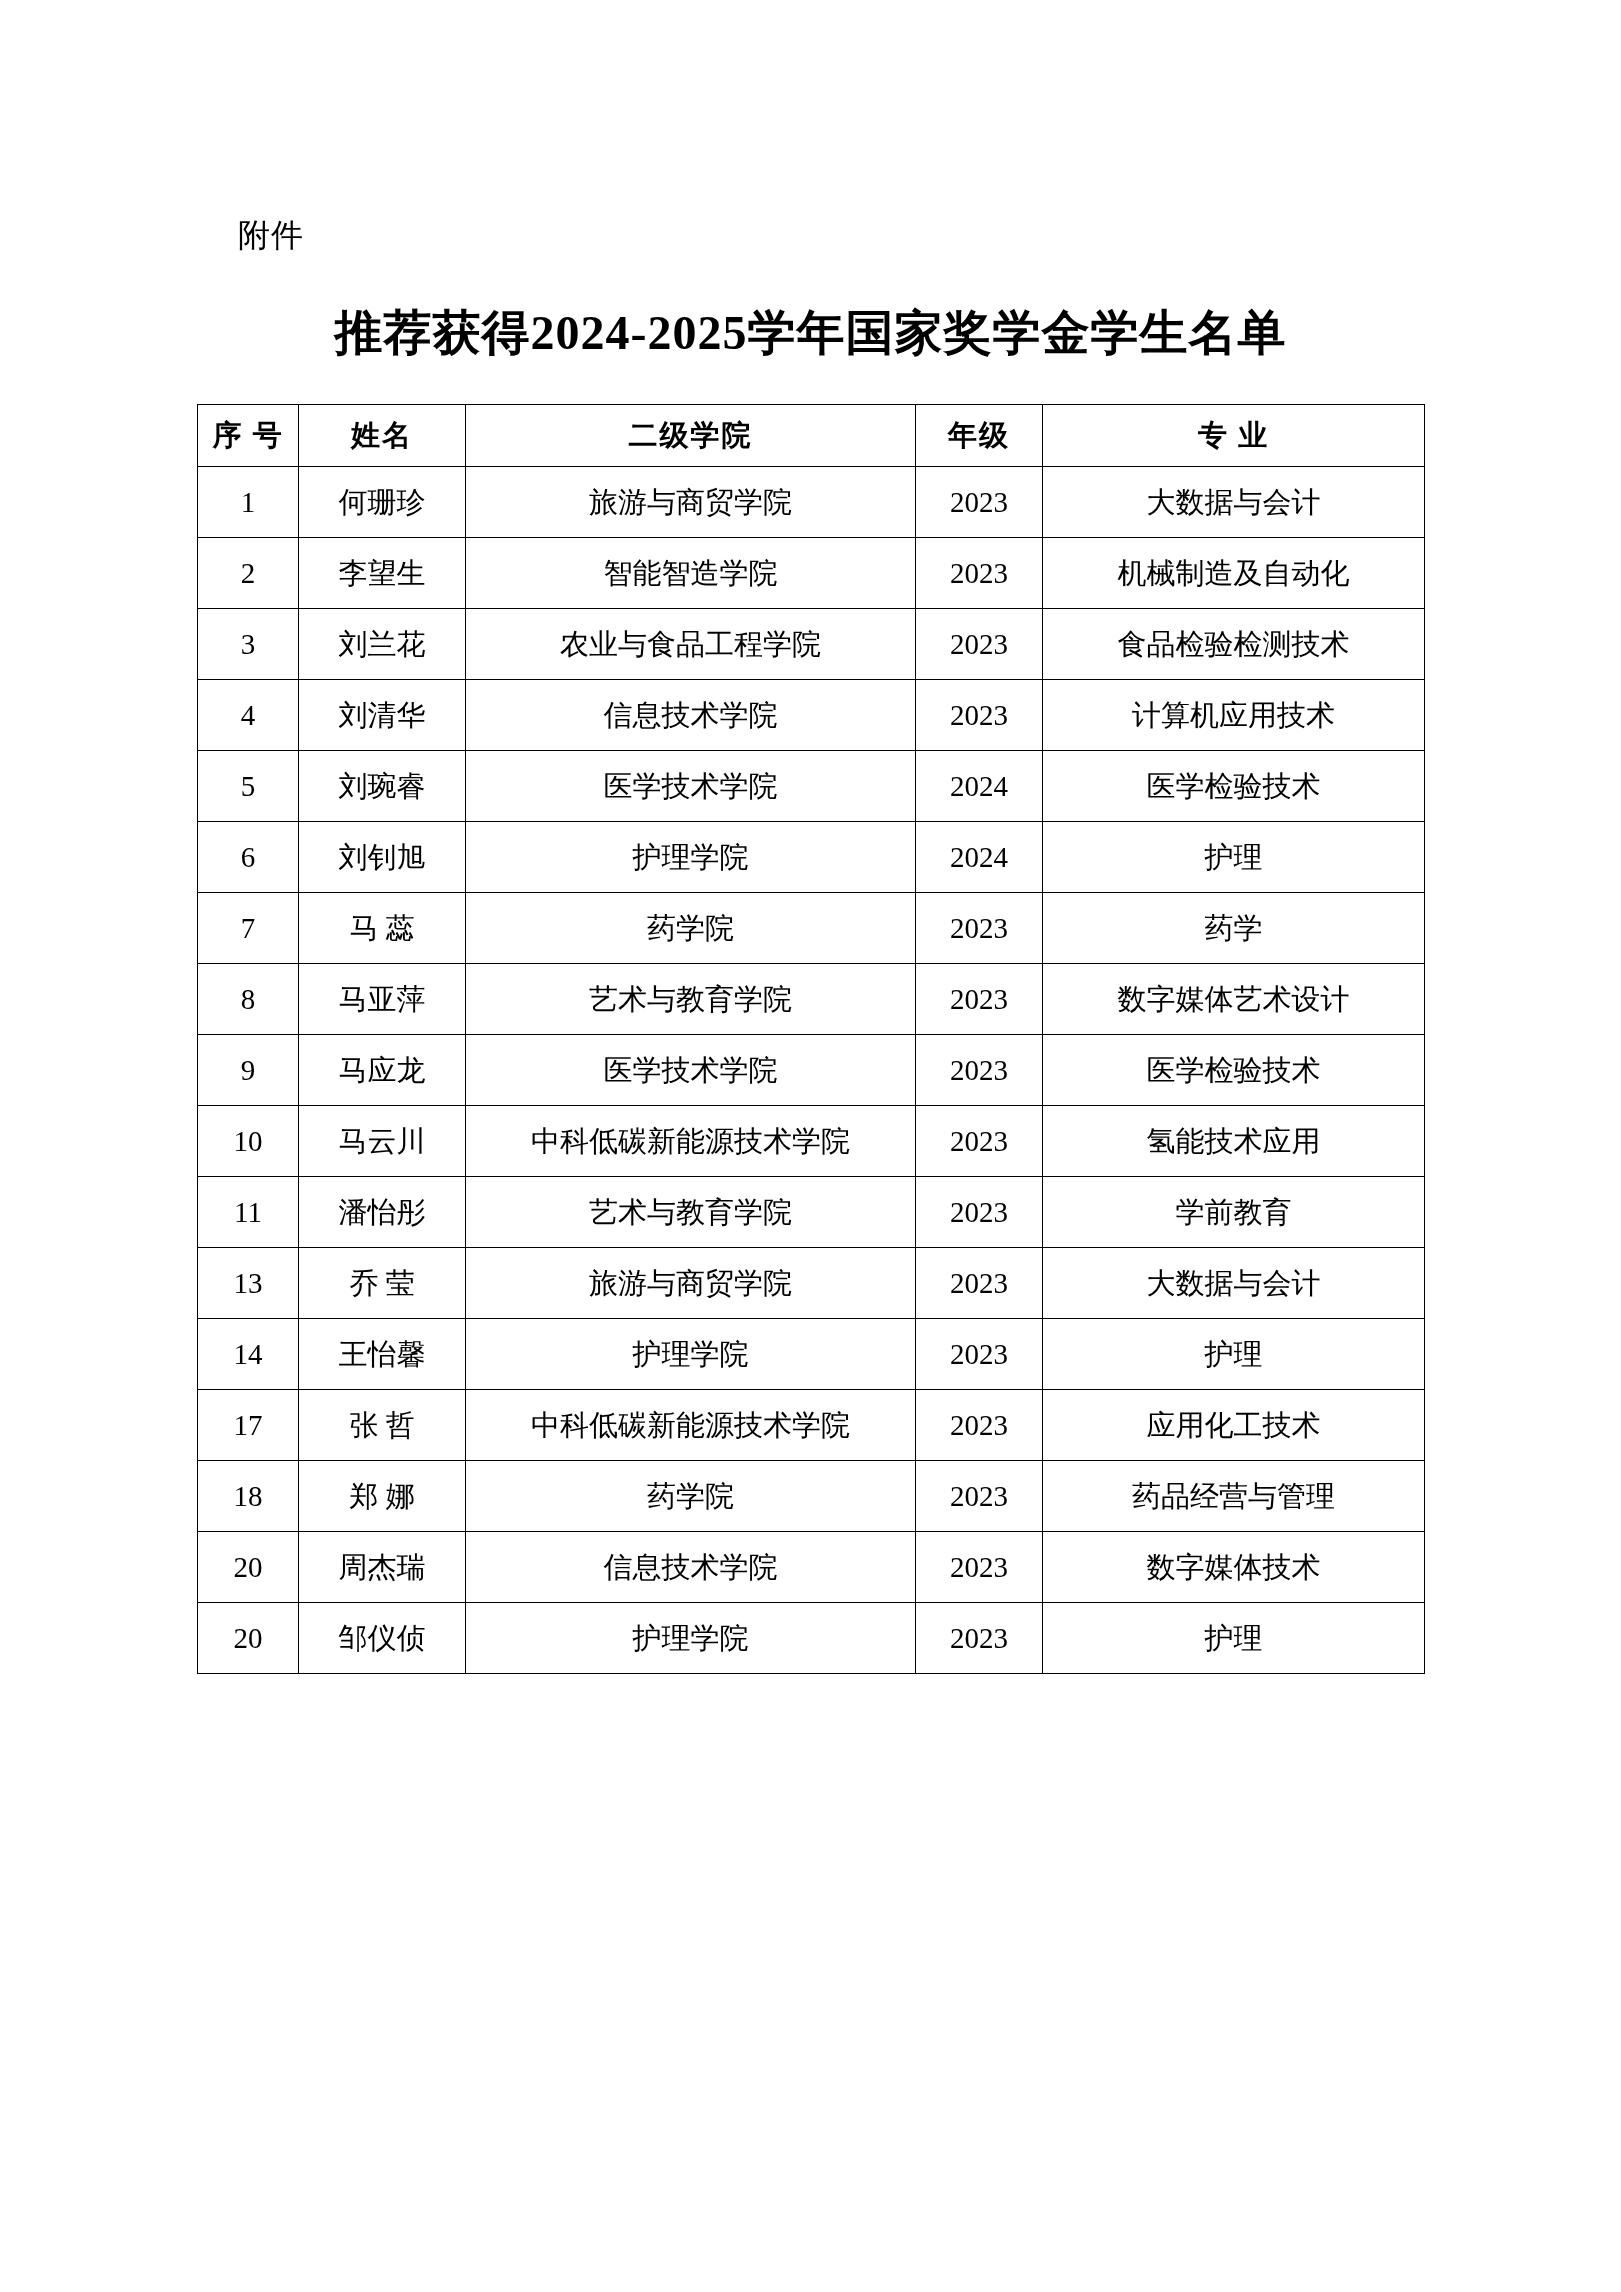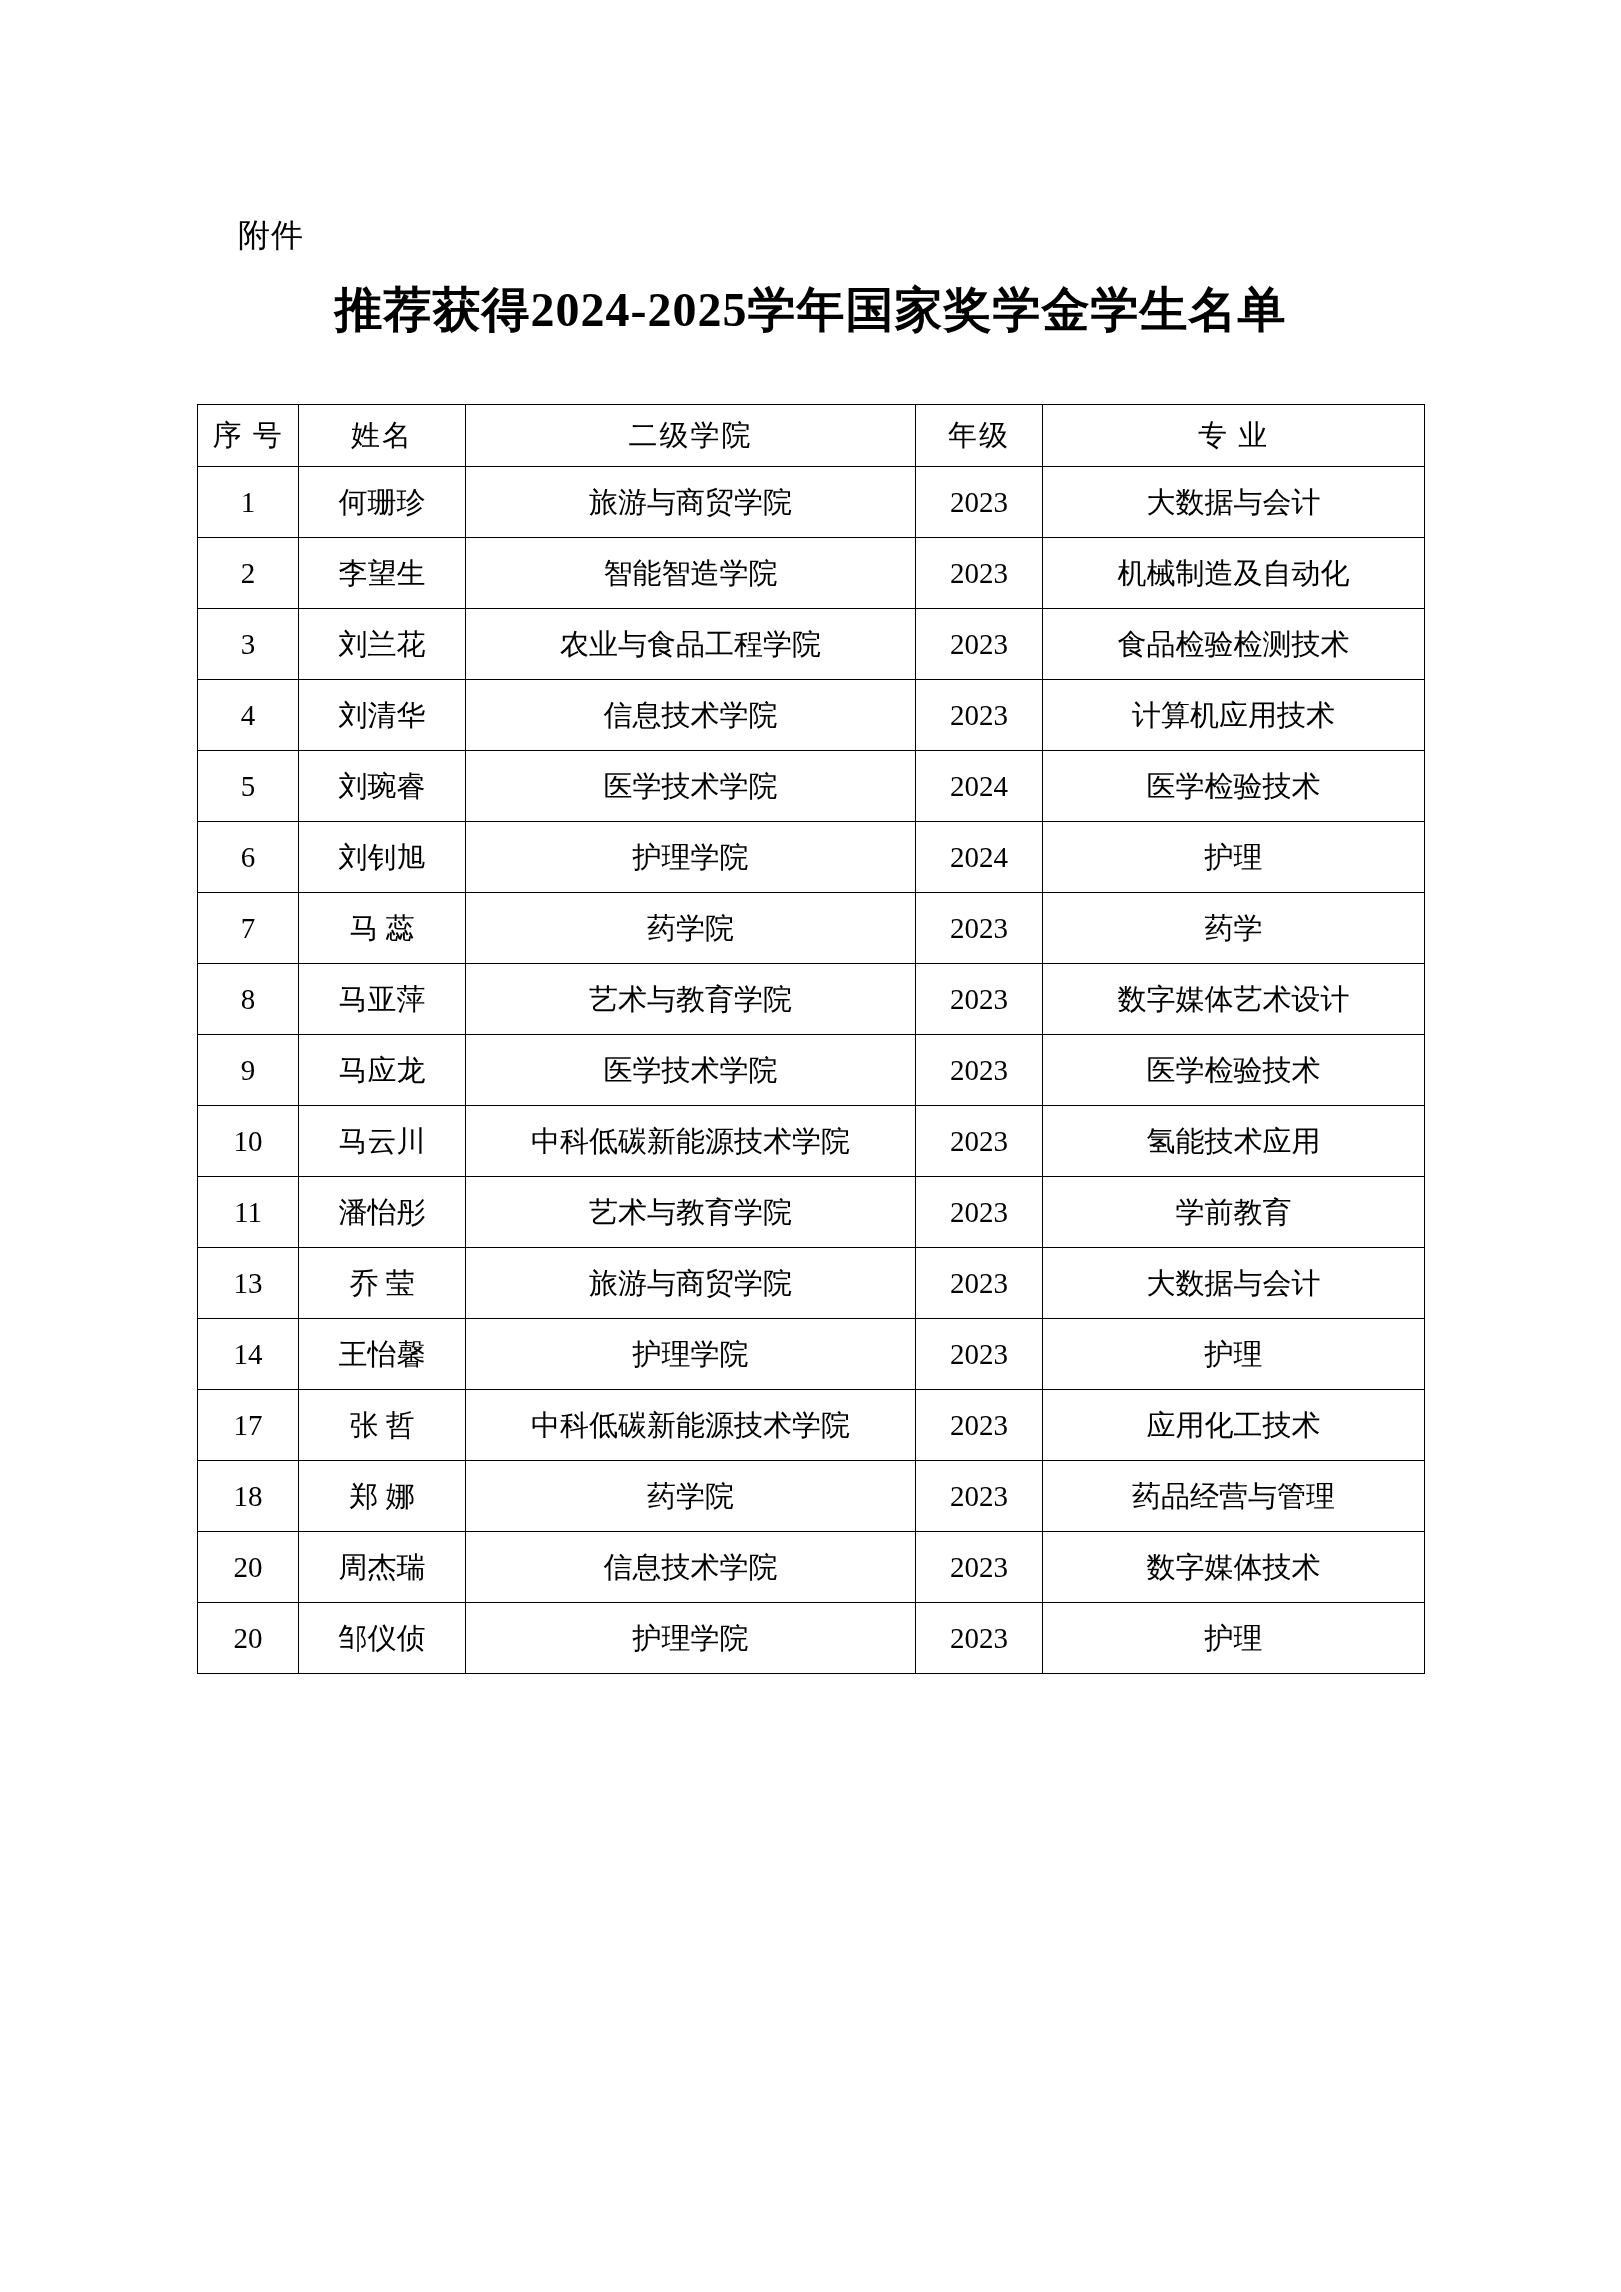--- a/index.html
+++ b/index.html
@@ -28,21 +28,21 @@
     left: 238px;
     top: 214px;
     font-family: "Liberation Sans", "DejaVu Sans", sans-serif;
     font-size: 32px;
     font-weight: normal;
     letter-spacing: 1px;
   }
   .doc-title {
     position: absolute;
     left: 0;
-    top: 278px;
+    top: 301px;
     width: 1621px;
     text-align: center;
     font-family: "Liberation Serif", "DejaVu Serif", serif;
     font-size: 48px;
     font-weight: bold;
     letter-spacing: 1px;
   }
   table.roster {
     position: absolute;
     left: 197px;
@@ -58,21 +58,21 @@
     font-size: 29px;
     font-weight: normal;
     font-family: "Liberation Serif", "DejaVu Serif", serif;
     padding: 0;
     height: 70px;
     line-height: 70px;
     white-space: nowrap;
     overflow: hidden;
   }
   table.roster thead td {
-    font-weight: normal;
+    font-weight: bold;
     letter-spacing: 2px;
     height: 61px;
     line-height: 61px;
     text-align: center;
   }
   .col-index   { width: 101px; }
   .col-name    { width: 167px; }
   .col-college { width: 450px; }
   .col-grade   { width: 127px; }
   .col-major   { width: 382px; }

